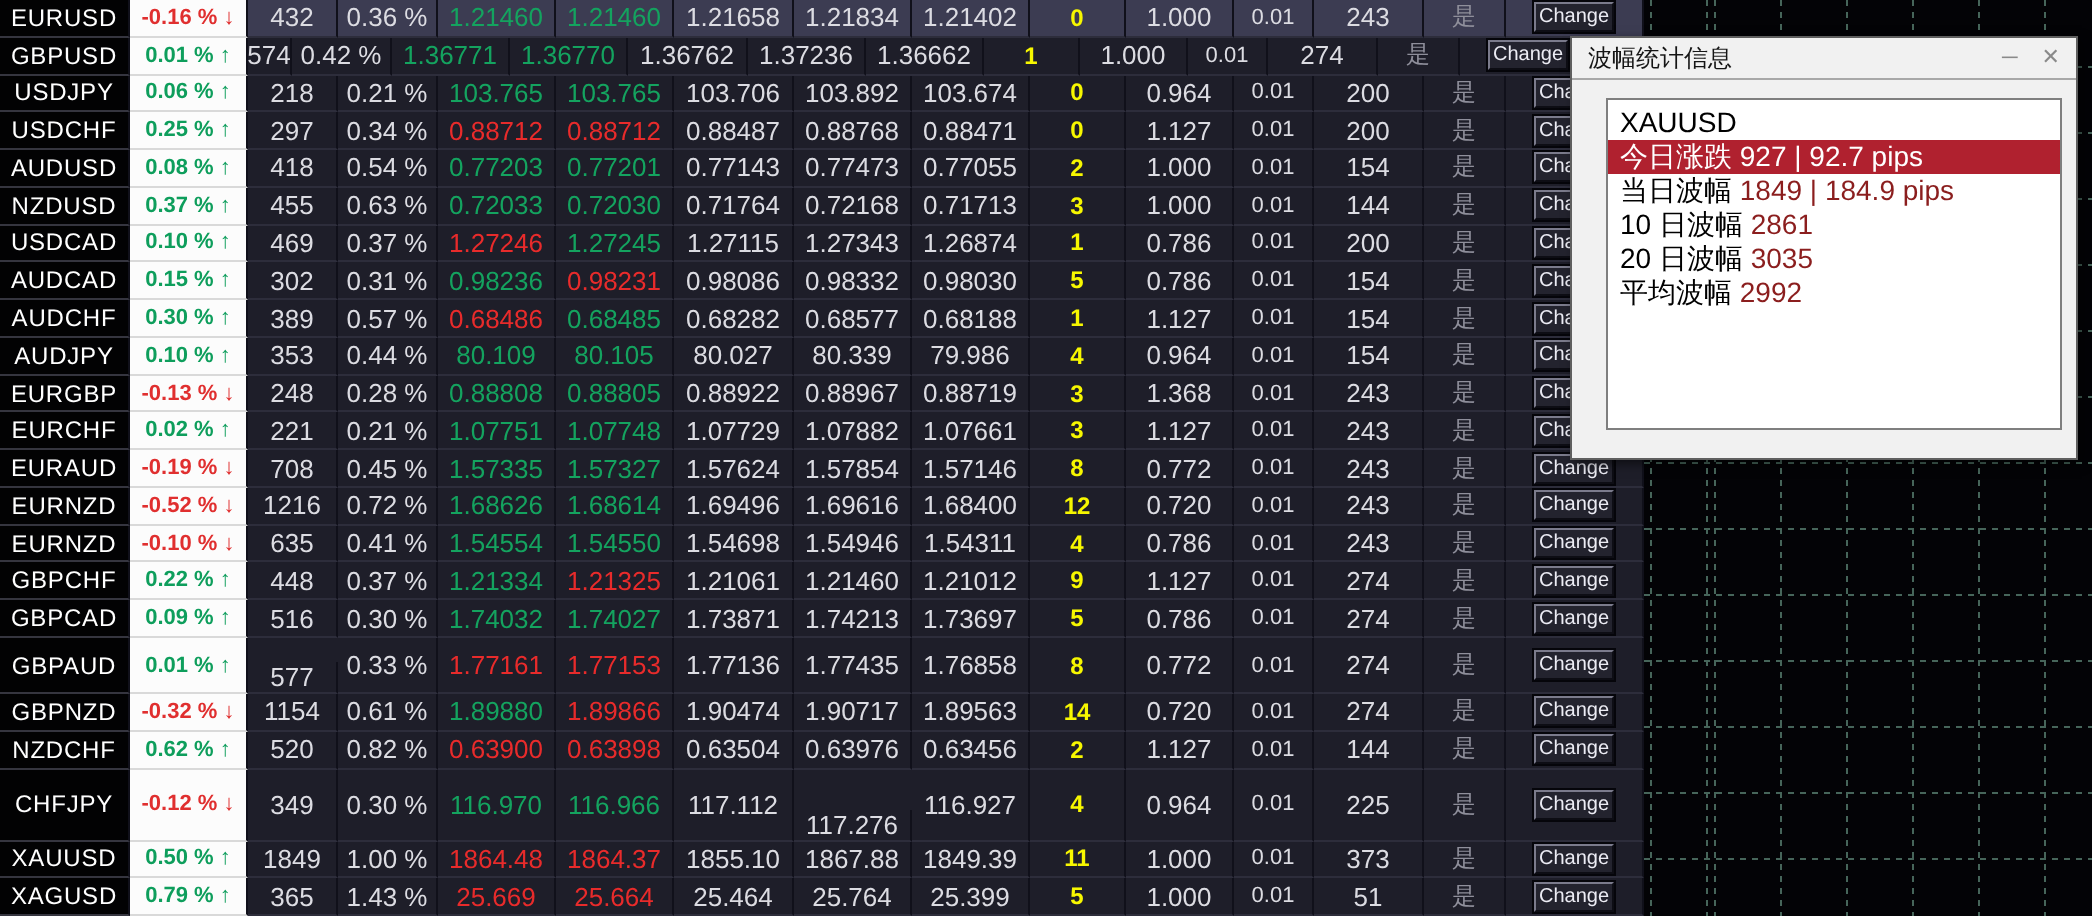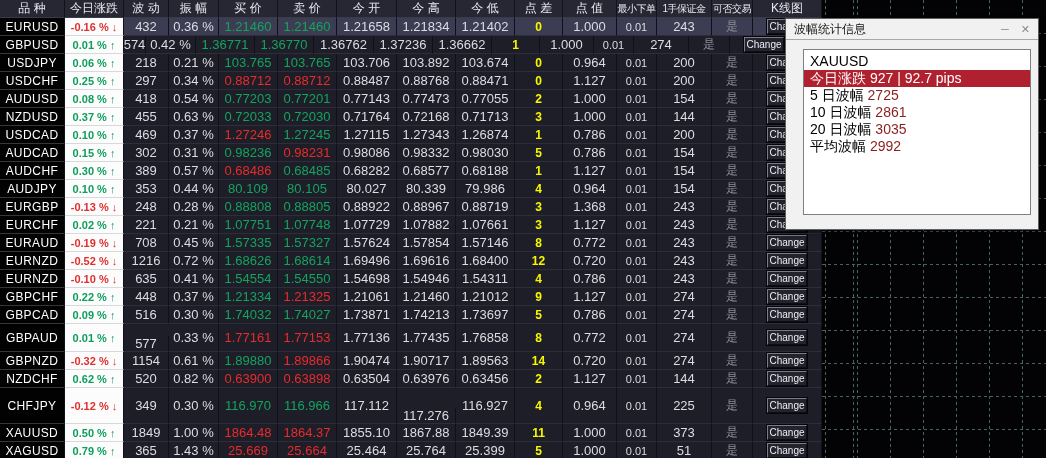--- a/index.html
+++ b/index.html
@@ -48,37 +48,20 @@
             border:1px solid #7f7f7f;box-sizing:border-box;padding-top:3px;overflow:hidden;}
   .dlg-item{height:17px;line-height:17px;padding-left:6px;font-size:14px;color:#000;white-space:nowrap;}
   .dlg-item .val{color:#8b1e1e;}
   .dlg-item.hl{background:#b0212f;color:#fff;}
   .dlg-item.hl .val{color:#fff;}
 </style>
 </head>
 <body>
 
 <div class="table-panel">
-  <div class="thead">
-      <div class="hcell" style="width: 65px;">品 种</div>
-      <div class="hcell" style="width: 59px;">今日涨跌</div>
-      <div class="hcell" style="width: 45px;">波 动</div>
-      <div class="hcell" style="width: 50px;">振 幅</div>
-      <div class="hcell" style="width: 59px;">买 价</div>
-      <div class="hcell" style="width: 59px;">卖 价</div>
-      <div class="hcell" style="width: 60px;">今 开</div>
-      <div class="hcell" style="width: 59px;">今 高</div>
-      <div class="hcell" style="width: 59px;">今 低</div>
-      <div class="hcell" style="width: 48px;">点 差</div>
-      <div class="hcell" style="width: 54px;">点 值</div>
-      <div class="hcell" style="width: 40px;">最小下单</div>
-      <div class="hcell" style="width: 55px;">1手保证金</div>
-      <div class="hcell" style="width: 41px;">可否交易</div>
-      <div class="hcell" style="width: 69px;">K线图</div>
-    </div>
   <div class="tbody">
       <div class="trow selected">
         <div class="cell sym" style="width: 65px;">EURUSD</div>
         <div class="cell chg down" style="width: 59px;">-0.16 % ↓</div>
         <div class="cell dark" style="width: 45px;">432</div>
         <div class="cell dark" style="width: 50px;">0.36 %</div>
         <div class="cell dark price green" style="width: 59px;">1.21460</div>
         <div class="cell dark price green" style="width: 59px;">1.21460</div>
         <div class="cell dark" style="width: 60px;">1.21658</div>
         <div class="cell dark" style="width: 59px;">1.21834</div>
@@ -540,18 +523,18 @@
 <div class="dialog">
   <div class="dlg-title">
     <span>波幅统计信息</span>
     <span class="sp"></span>
     <span class="win-btn">─</span>
     <span class="win-btn">✕</span>
   </div>
   <div class="dlg-list">
       <div class="dlg-item"><span>XAUUSD</span></div>
       <div class="dlg-item hl"><span>今日涨跌</span><span class="val"> 927  |  92.7 pips</span></div>
-      <div class="dlg-item"><span>5 日波幅</span><span class="val"> 2725</span></div>
+      <div class="dlg-item"><span>当日波幅</span><span class="val"> 1849  |  184.9 pips</span></div>
       <div class="dlg-item"><span>10 日波幅</span><span class="val"> 2861</span></div>
       <div class="dlg-item"><span>20 日波幅</span><span class="val"> 3035</span></div>
       <div class="dlg-item"><span>平均波幅</span><span class="val"> 2992</span></div>
     </div>
 </div>
 
 </body></html>

